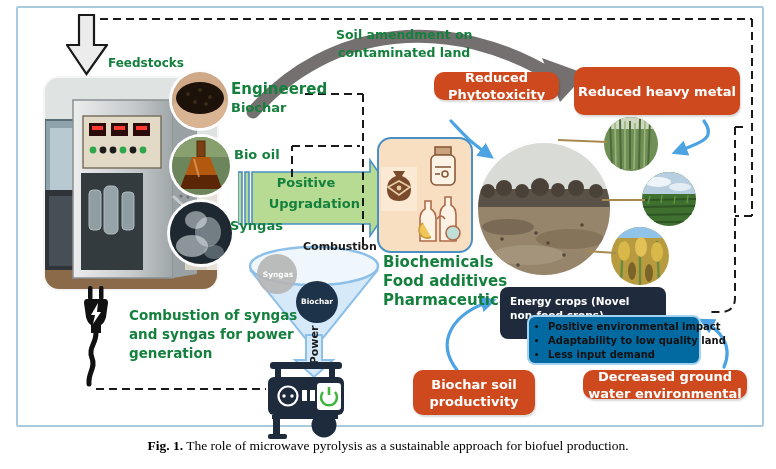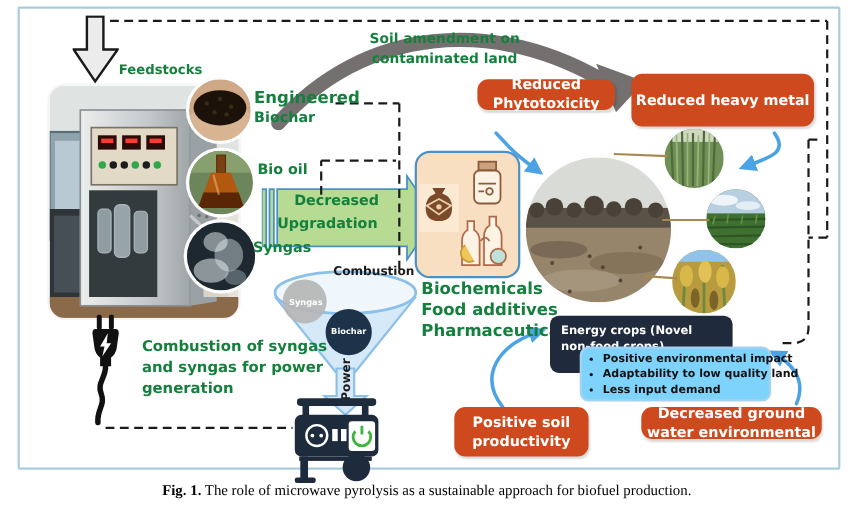--- a/index.html
+++ b/index.html
@@ -13,21 +13,21 @@
   .obox{position:absolute;background:#ce4a1e;border-radius:10px;color:#fff;display:flex;
         flex-direction:column;align-items:center;justify-content:center;text-align:center;
         font-weight:700;font-size:13px;line-height:17px;box-shadow:1px 2px 2px rgba(0,0,0,.15);}
   .machine{position:absolute;left:45px;top:78px;width:172px;height:211px;border-radius:14px;
            overflow:hidden;box-shadow:0 0 0 2px #f5f5f5;}
   .peach{position:absolute;left:377px;top:137px;width:92px;height:112px;background:#f8dfc2;
          border:2px solid #4a90c4;border-radius:14px;}
   .energy{position:absolute;left:500px;top:287px;width:166px;height:52px;background:#1f2b3d;
           border-radius:8px;color:#fff;font-weight:700;font-size:10.5px;line-height:14px;
           padding:7px 10px;box-sizing:border-box;}
-  .bullets{position:absolute;left:527px;top:315px;width:174px;height:50px;background:#7dd3fc;
+  .bullets{position:absolute;left:527px;top:315px;width:174px;height:50px;background:#0369a1;
            border:2px solid #a5d2f0;border-radius:8px;box-sizing:border-box;padding:3px 4px;}
   .bullets ul{margin:0;padding:0 0 0 15px;}
   .bullets li{font-size:10px;font-weight:700;line-height:14px;color:#111;white-space:nowrap;}
   .funnel-lbl{position:absolute;font-weight:700;color:#1a1a1a;}
   .circ-lbl{position:absolute;color:#fff;font-size:7.5px;font-weight:700;text-align:center;}
   .caption{position:absolute;left:0;top:438px;width:776px;text-align:center;
            font-family:"Liberation Serif","DejaVu Serif",serif;font-size:13.5px;color:#000;}
   .caption b{font-weight:700;}
   svg{display:block;}
 </style>
@@ -265,32 +265,32 @@
   <div class="lbl" style="left:336px;top:27px;font-size:12.5px;z-index:5;">Soil amendment on</div>
   <div class="lbl" style="left:338px;top:45px;font-size:12.5px;z-index:5;">contaminated land</div>
 
   <svg class="abs" style="left:238px;top:158px;z-index:3;" width="160" height="80" viewBox="0 0 160 80">
     <g fill="#b7db93" stroke="#4a90c4" stroke-width="1.6">
       <rect x="0" y="14" width="4" height="52"></rect>
       <rect x="7" y="14" width="4" height="52"></rect>
       <polygon points="14,14 132,14 132,2 158,40 132,78 132,66 14,66"></polygon>
     </g>
   </svg>
-  <div class="lbl" style="left:252px;top:175px;width:108px;text-align:center;font-size:13px;z-index:5;">Decreased</div>
-  <div class="lbl" style="left:252px;top:196px;width:108px;text-align:left;font-size:13px;z-index:5;">Upgradation</div>
+  <div class="lbl" style="left:252px;top:175px;width:108px;text-align:center;font-size:13px;z-index:5;">Positive</div>
+  <div class="lbl" style="left:252px;top:196px;width:108px;text-align:right;font-size:13px;z-index:5;">Upgradation</div>
 
   <div class="obox" style="left:410px;top:72px;width:125px;height:28px;z-index:6;margin-left:24px;">
     <span>Reduced</span>
     <span>Phytotoxicity</span>
   </div>
   <div class="obox" style="left:574px;top:67px;width:166px;height:48px;z-index:6;">
     <span>Reduced heavy metal</span>
   </div>
   <div class="obox" style="left:413px;top:370px;width:122px;height:45px;z-index:6;">
-    <span>Positive soil</span>
+    <span>Biochar soil</span>
     <span>productivity</span>
   </div>
   <div class="obox" style="left:583px;top:370px;width:164px;height:29px;z-index:6;">
     <span>Decreased ground</span>
     <span>water environmental</span>
   </div>
 
   <div class="peach" style="z-index:5;">
     <svg width="88" height="108" viewBox="0 0 88 108">
       <g stroke="#8a5a3a" stroke-width="1.6" fill="none">

